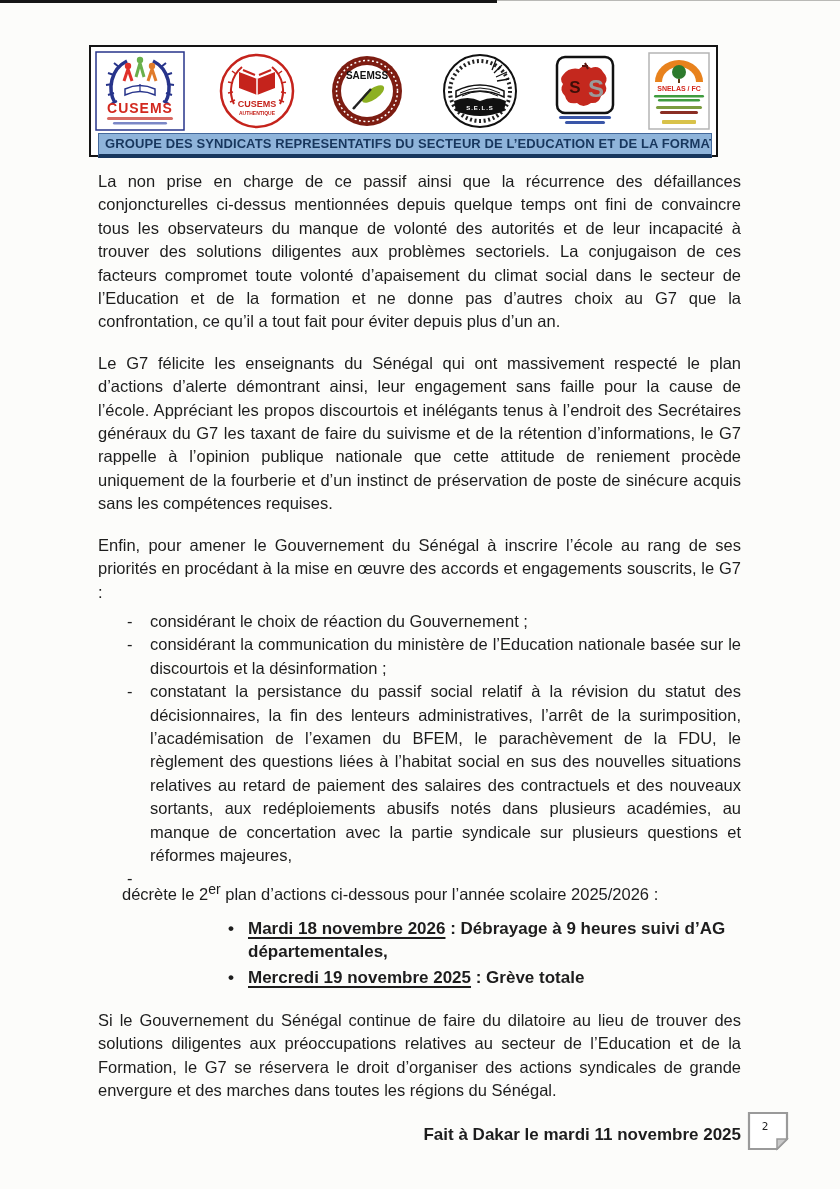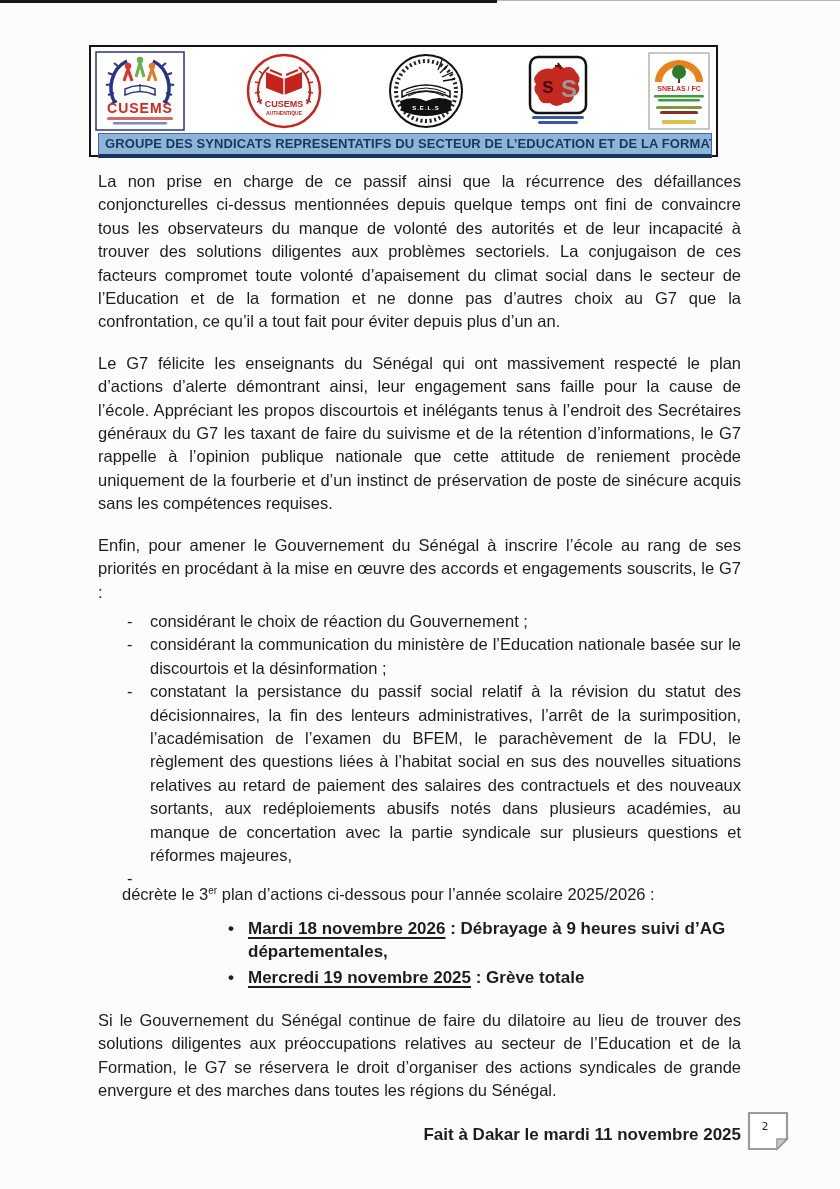--- a/index.html
+++ b/index.html
@@ -34,21 +34,21 @@
     position:absolute;left:98px;top:170px;width:643px;
     font-size:16.5px;line-height:23.4px;text-align:justify;
   }
   .content p{margin:0 0 18px 0;}
   p.tight{margin-bottom:6px;}
   ul{list-style:none;margin:0;padding:0;}
   ul.dash-list{margin:0 0 16px 27px;}
   ul.dash-list li{position:relative;padding-left:25px;text-align:justify;}
   ul.dash-list .marker{position:absolute;left:2px;top:0;}
   .decree-line{margin:2px 0 10px 24px !important;text-align:left !important;}
-  .decree-line sup{font-size:10px;line-height:0;text-align:center;}
+  .decree-line sup{font-size:14px;line-height:0;text-align:center;}
   ul.action-list{margin:0 0 20px 130px;font-weight:bold;font-size:17px;}
   ul.action-list li{position:relative;padding-left:20px;margin-bottom:2px;text-align:left;}
   ul.action-list .marker{position:absolute;left:0;top:0;}
   .u-date{text-decoration:underline;text-decoration-thickness:2px;text-underline-offset:3px;}
   .signoff{
     text-align:right;font-weight:bold;font-size:17px;margin-top:20px !important;
   }
 
   
   .page-badge{
@@ -100,20 +100,31 @@
           <path d="M17,48 l-5,2 M15,40 l-5,1 M15,31 l-5,-1 M18,22 l-4,-3" stroke="#c5231c" stroke-width="1.5"></path>
           <path d="M61,48 l5,2 M63,40 l5,1 M63,31 l5,-1 M60,22 l4,-3" stroke="#c5231c" stroke-width="1.5"></path>
           <path d="M21,36 L39,43 L57,36 L57,20 L39,27 L21,20 Z" fill="#c5231c"></path>
           <path d="M39,27 L39,43" stroke="#fff" stroke-width="1.5"></path>
           <path d="M25,18 L37,23 M53,18 L41,23" stroke="#c5231c" stroke-width="2"></path>
           <text x="39" y="55" text-anchor="middle" font-size="9" font-weight="bold" fill="#c5231c">CUSEMS</text>
           <text x="39" y="63" text-anchor="middle" font-size="5" font-weight="bold" fill="#c5231c">AUTHENTIQUE</text>
         </svg>
       </div>
 
+      <div class="logo">
+        <svg width="76" height="76" viewBox="0 0 76 76">
+          <circle cx="38" cy="38" r="35" fill="#7d1d12"></circle>
+          <circle cx="38" cy="38" r="26" fill="#fff"></circle>
+          <circle cx="38" cy="38" r="30.5" fill="none" stroke="#fff" stroke-width="1.5" stroke-dasharray="2 2.5"></circle>
+          <text x="38" y="26" text-anchor="middle" font-size="10" font-weight="bold" fill="#111">SAEMSS</text>
+          <ellipse cx="44" cy="41" rx="13" ry="5.5" fill="#8db022" transform="rotate(-35 44 41)"></ellipse>
+          <path d="M24,56 L42,36" stroke="#222" stroke-width="2.5"></path>
+          <path d="M24,56 l3,-1 l-2,-2 z" fill="#222"></path>
+        </svg>
+      </div>
 
 
       <div class="logo">
         <svg width="84" height="80" viewBox="0 0 84 80">
           <circle cx="42" cy="40" r="36" fill="#fff" stroke="#111" stroke-width="2"></circle>
           <circle cx="42" cy="40" r="30" fill="none" stroke="#222" stroke-width="4" stroke-dasharray="2 2.6"></circle>
           <g stroke="#111" stroke-width="1.3">
             <path d="M56,22 l8,-8 M58,26 l11,-5 M59,30 l12,-2 M54,19 l4,-10"></path>
           </g>
           <path d="M18,40 Q42,28 66,40 L66,46 Q42,34 18,46 Z" fill="#fff" stroke="#111" stroke-width="1.5"></path>
@@ -175,21 +186,21 @@
       </li>
       <li>
         <span class="marker">-</span>
         <span>constatant la persistance du passif social relatif à la révision du statut des décisionnaires, la fin des lenteurs administratives, l’arrêt de la surimposition, l’académisation de l’examen du BFEM, le parachèvement de la FDU, le règlement des questions liées à l’habitat social en sus des nouvelles situations relatives au retard de paiement des salaires des contractuels et des nouveaux sortants, aux redéploiements abusifs notés dans plusieurs académies, au manque de concertation avec la partie syndicale sur plusieurs questions et réformes majeures,</span>
       </li>
       <li>
         <span class="marker">-</span>
       </li>
     </ul>
 
-    <p class="decree-line"><span>décrète le 3</span><sup>er</sup><span> plan d’actions ci-dessous pour l’année scolaire 2025/2026 :</span></p>
+    <p class="decree-line"><span>décrète le 2</span><sup>er</sup><span> plan d’actions ci-dessous pour l’année scolaire 2025/2026 :</span></p>
 
     <ul class="action-list">
       <li>
         <span class="marker">•</span>
         <span class="u-date">Mardi 18 novembre 2026</span><span> : Débrayage à 9 heures suivi d’AG départementales,</span>
       </li>
       <li>
         <span class="marker">•</span>
         <span class="u-date">Mercredi 19 novembre 2025</span><span> : Grève totale</span>
       </li>

